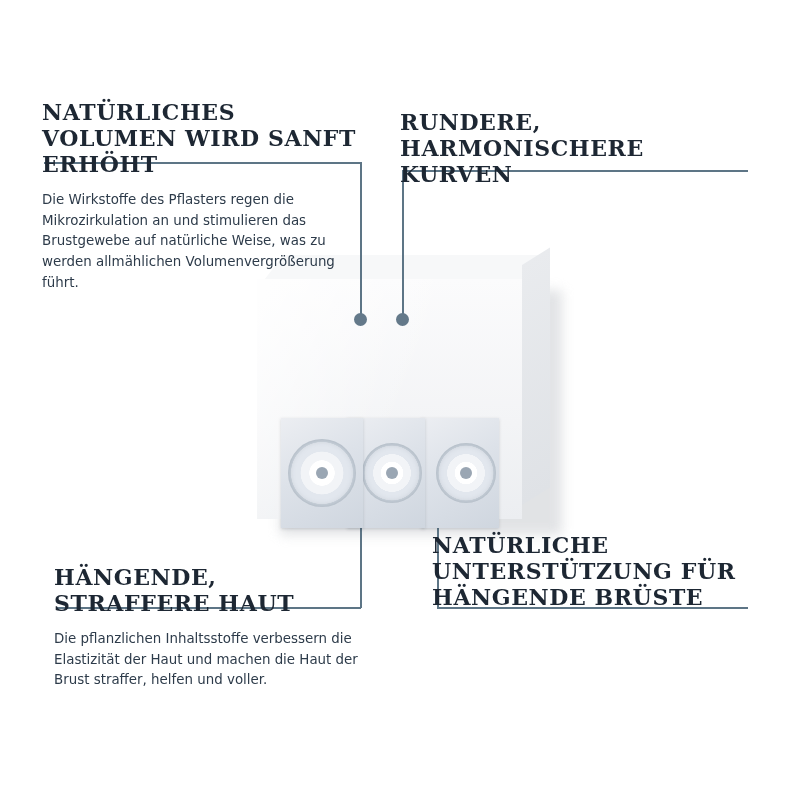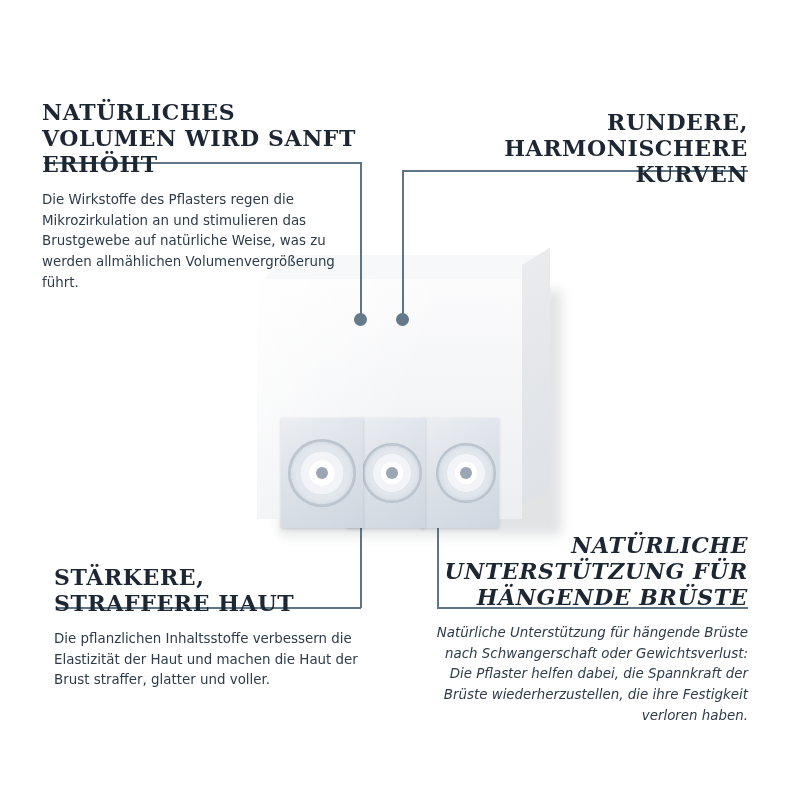--- a/index.html
+++ b/index.html
@@ -136,42 +136,42 @@
     color: #1d2733;
     margin: 0 0 12px 0;
   }
   .callout .body {
     font-size: 13.4px;
     line-height: 1.55;
     color: #2d3b4a;
     margin: 0;
   }
   .co-left  { text-align: left;  }
-  .co-right { text-align: right; }
+  .co-right { }
 
   
   .line-h, .line-v {
     position: absolute;
     background: #5d7586;
   }
   .line-h { height: 1.6px; }
   .line-v { width: 1.6px; }
   .dot {
     position: absolute;
     width: 13px;
     height: 13px;
     border-radius: 50%;
     background: #64798a;
   }
 
   
   #callout-volume   { left: 42px;  top: 100px; width: 318px; }
   #callout-curves   { left: 400px; top: 110px; width: 348px; }
   #callout-skin     { left: 54px;  top: 565px; width: 305px; }
-  #callout-support  { left: 432px; top: 533px; width: 316px; font-style: italic; }
+  #callout-support  { left: 432px; top: 533px; width: 316px; }
 </style>
 </head>
 <body>
 
 <div id="stage">
 
   <div class="product-area">
     <div class="box-shadow-blob"></div>
     <div class="box-top"></div>
     <div class="box-side"></div>
@@ -210,22 +210,21 @@
   <div class="callout co-left" id="callout-volume">
     <p class="title">NATÜRLICHES VOLUMEN WIRD SANFT ERHÖHT</p>
     <p class="body">Die Wirkstoffe des Pflasters regen die Mikrozirkulation an und stimulieren das Brustgewebe auf natürliche Weise, was zu werden allmählichen Volumenvergrößerung führt.</p>
   </div>
 
   <div class="callout co-right" id="callout-curves">
     <p class="title">RUNDERE, HARMONISCHERE KURVEN</p>
   </div>
 
   <div class="callout co-left" id="callout-skin">
-    <p class="title">STÄRKERE, STRAFFERE HAUT</p>
-    <p class="body">Die pflanzlichen Inhaltsstoffe verbessern die Elastizität der Haut und machen die Haut der Brust straffer, glatter und voller.</p>
+    <p class="title">HÄNGENDE, STRAFFERE HAUT</p>
+    <p class="body">Die pflanzlichen Inhaltsstoffe verbessern die Elastizität der Haut und machen die Haut der Brust straffer, helfen und voller.</p>
   </div>
 
   <div class="callout co-right" id="callout-support">
     <p class="title">NATÜRLICHE UNTERSTÜTZUNG FÜR HÄNGENDE BRÜSTE</p>
-    <p class="body">Natürliche Unterstützung für hängende Brüste nach Schwangerschaft oder Gewichtsverlust: Die Pflaster helfen dabei, die Spannkraft der Brüste wiederherzustellen, die ihre Festigkeit verloren haben.</p>
   </div>
 
 </div>
 
 </body></html>

